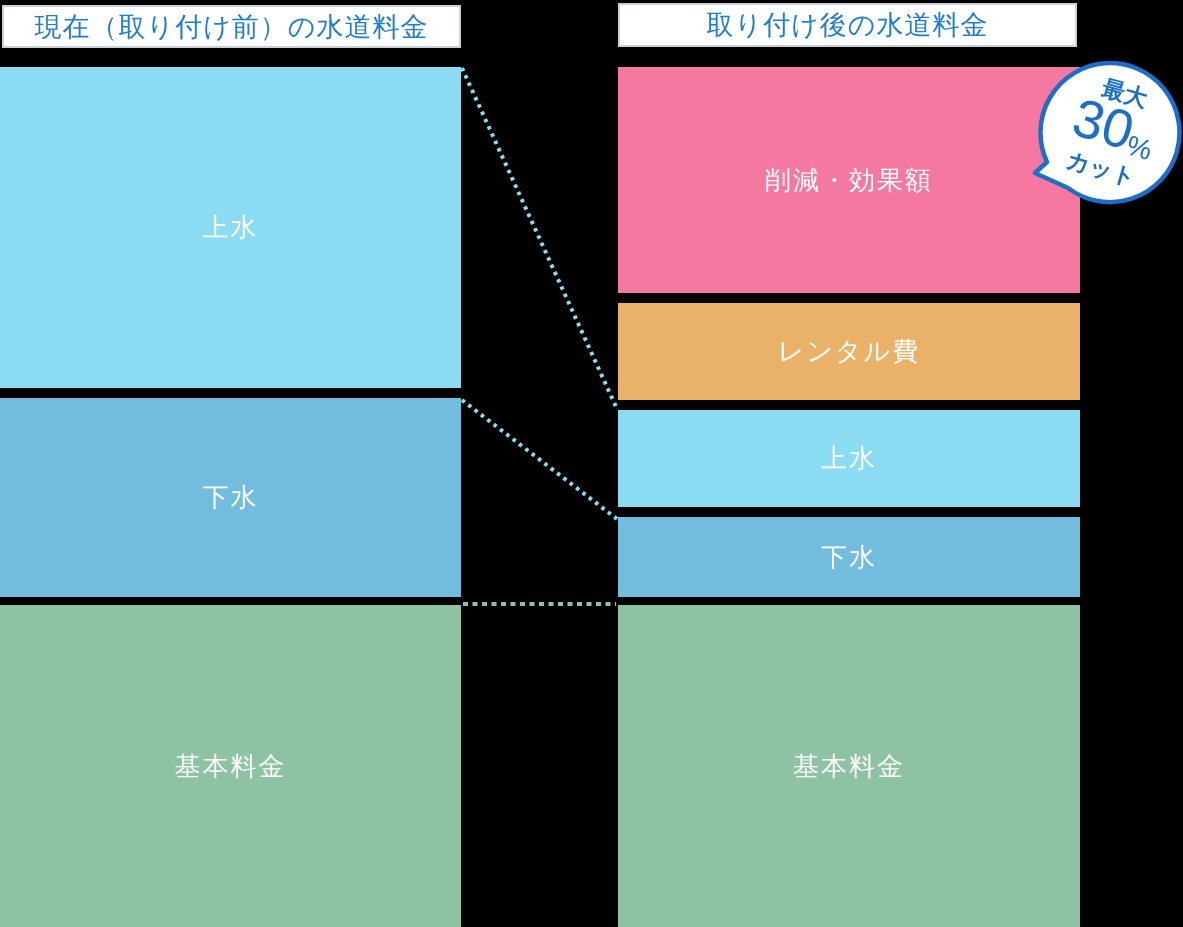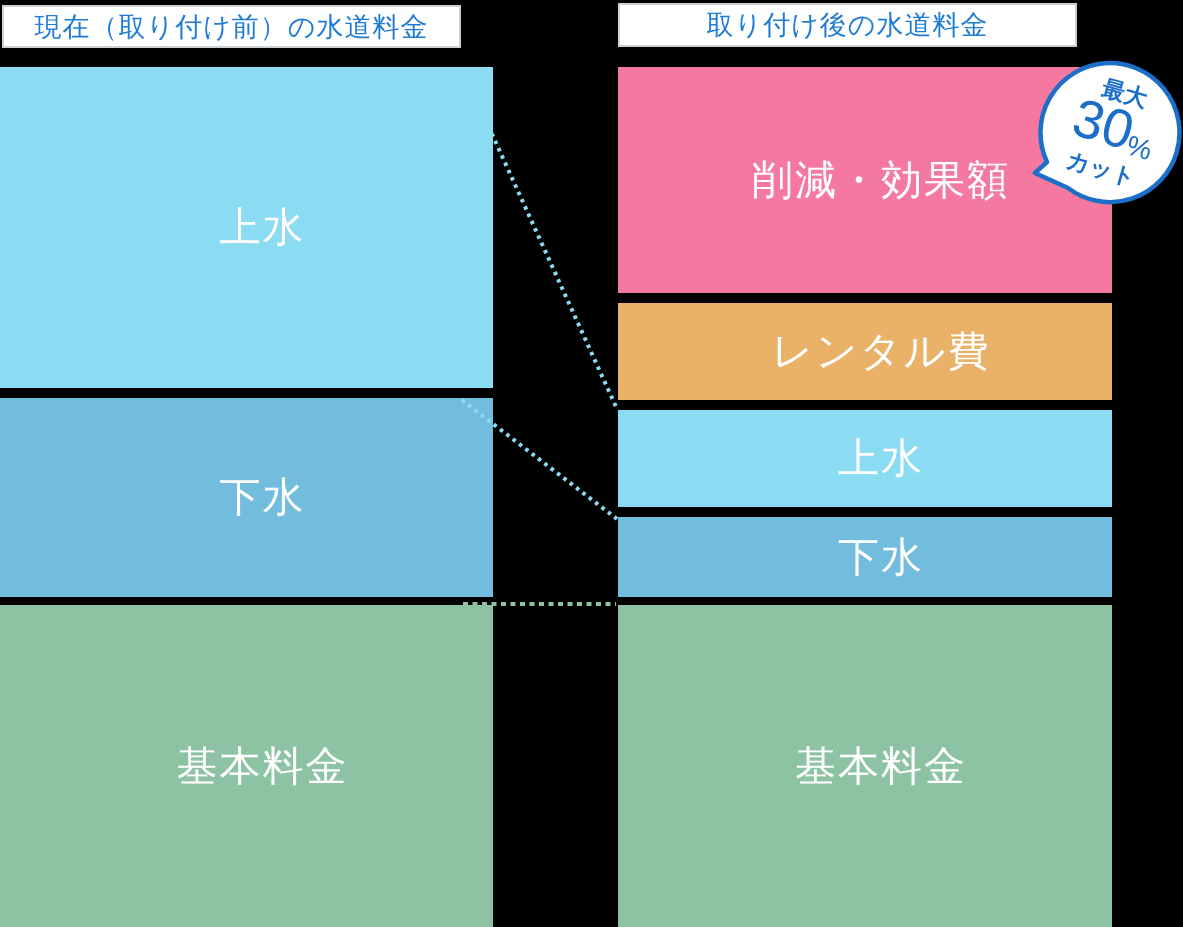--- a/index.html
+++ b/index.html
@@ -19,23 +19,22 @@
     color:var(--accent-blue,#1F7CD4);
     letter-spacing:1px;
     box-sizing:border-box;
   }
   #title-before{left:2px;top:5px;width:459px;height:43px;}
   #title-after{left:618px;top:3px;width:459px;height:44px;}
   .seg{
     position:absolute;
     display:flex;align-items:center;justify-content:center;
     color:#fff;
-    font-size:41px;
+    font-size:26px;
     letter-spacing:2px;
-    padding-left:32px;
   }
   .col-before{left:0;width:461px;}
   .col-after{left:618px;width:462px;}
   #b0{top:67px;height:321px;}
   #b1{top:398px;height:199px;}
   #b2{top:605px;height:322px;}
   #a0{top:67px;height:226px;}
   #a1{top:303px;height:97px;}
   #a2{top:410px;height:97px;}
   #a3{top:517px;height:80px;}

